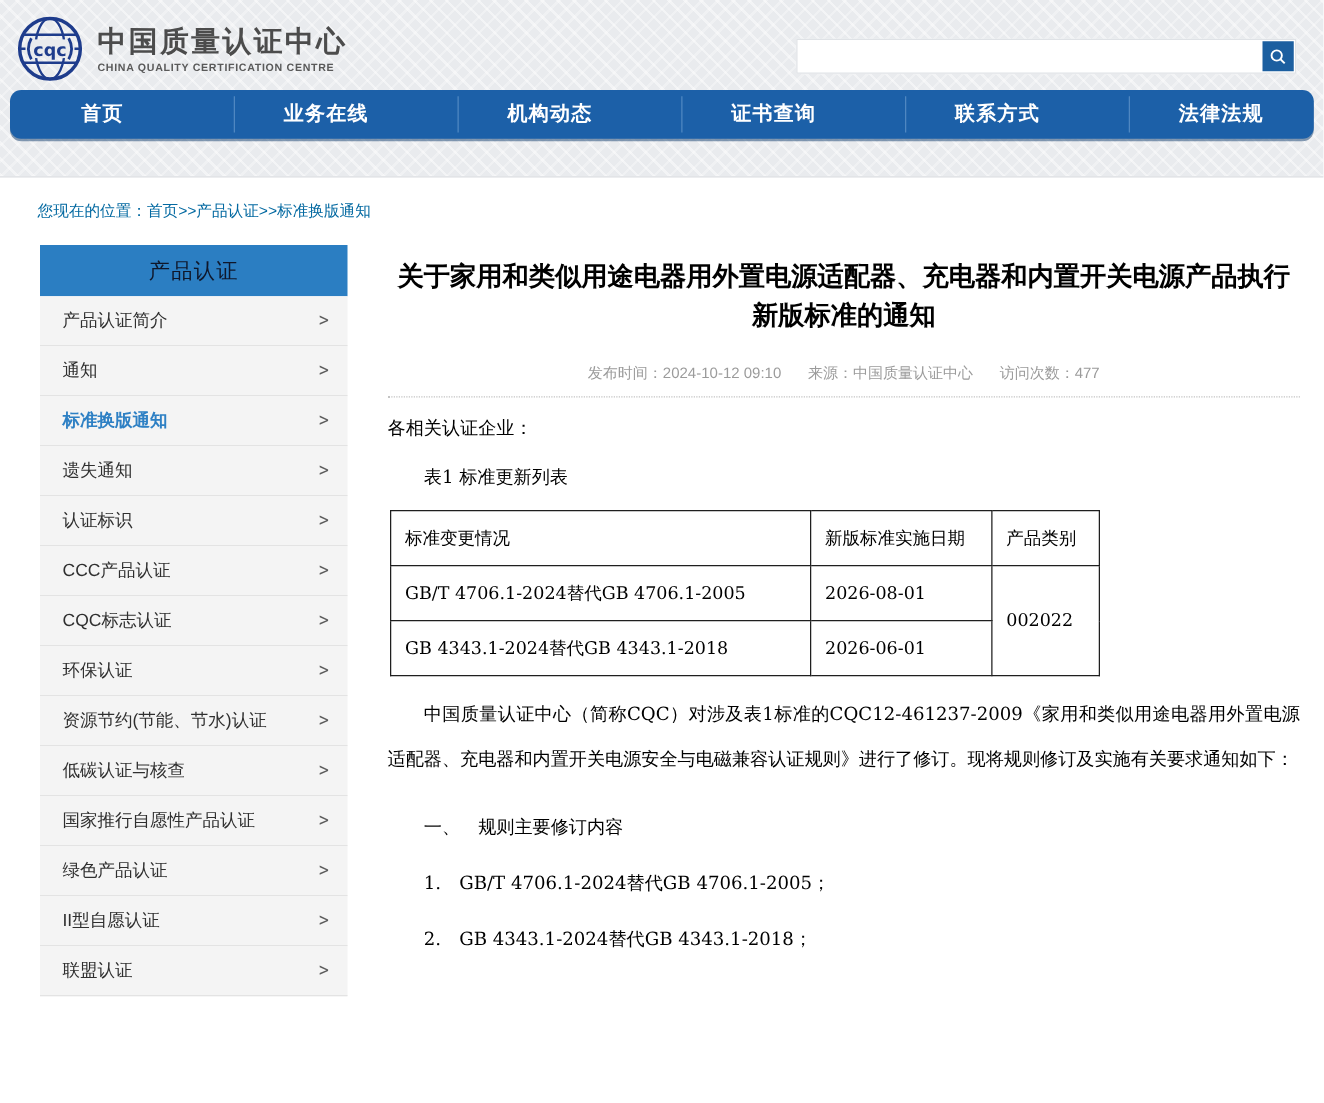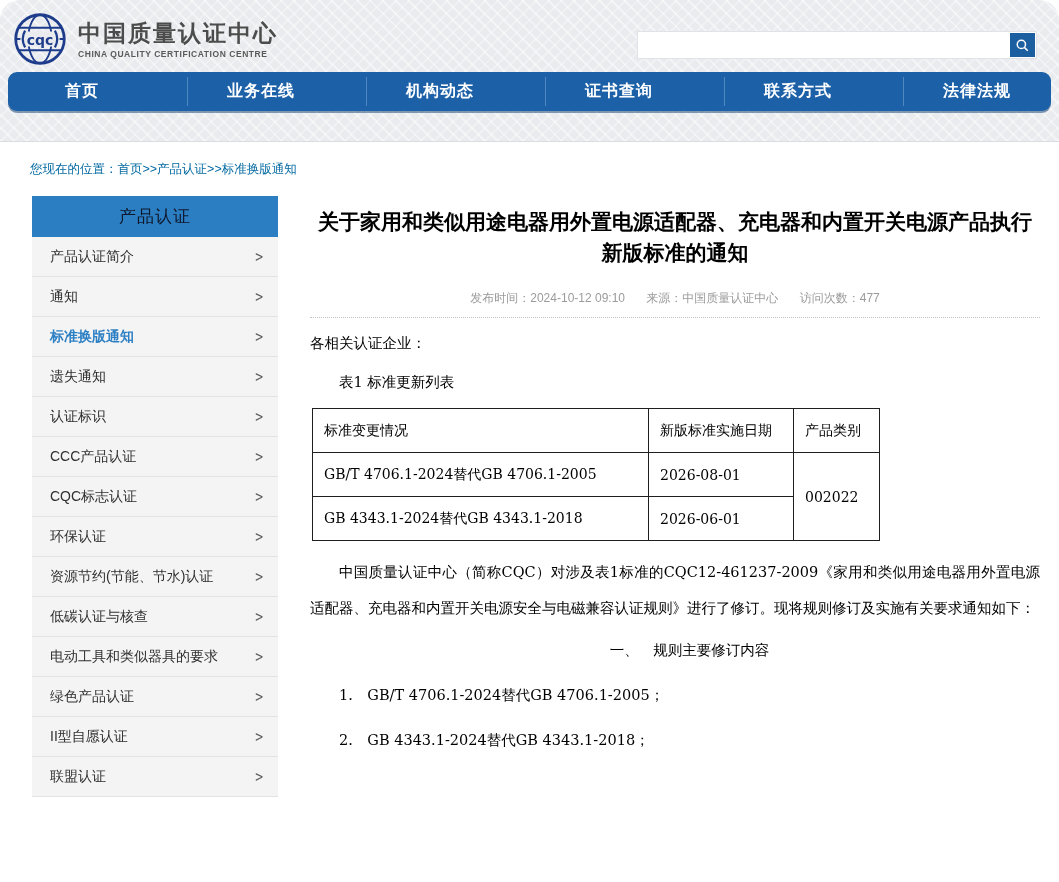--- a/index.html
+++ b/index.html
@@ -1,18 +1,18 @@
 <!DOCTYPE html>
 <html style="--nav-blue: #1c60a8; --nav-divider: #4f87c1; --sidebar-blue: #2b7ec2; --active-blue: #2e80c4; --search-blue: #1c5fa0; --logo-navy: #1e3c8c; --header-bg: #e9ebee; --item-bg: #f4f4f4; --meta-gray: #9b9b9b;"><head>
 <meta charset="utf-8">
 <style>
   * { box-sizing: border-box; margin: 0; padding: 0; }
   html,body { background:#fff; }
   body { font-family:"Liberation Sans", sans-serif; }
-  .page { position:relative; width:1059px; height:882px; background:#fff; overflow:hidden;border-radius:20px; }
+  .page { position:relative; width:1059px; height:882px; background:#fff; overflow:hidden; }
 
   
   .top-band {
     position:absolute; left:0; top:0; width:100%; height:141px;
     background-color:var(--header-bg,#e9ebee);
     background-image:
       repeating-linear-gradient(45deg, rgba(255,255,255,.45) 0 2px, transparent 2px 9px),
       repeating-linear-gradient(-45deg, rgba(255,255,255,.30) 0 2px, transparent 2px 9px);
   }
   .site-header { position:relative; height:78px; }
@@ -58,21 +58,21 @@
   .body { font-family:"DejaVu Serif", serif; font-size:14.5px; color:#000; }
   .salutation { margin-top:16px; line-height:18px; }
   .para { margin-top:20px; line-height:36px; text-align:justify; text-indent:2em; }
   .para.tight { margin-top:13px; }
   .caption { margin-top:20px; line-height:20px; text-indent:2em; }
   table.std { margin-top:16px; margin-left:2px; border-collapse:collapse; font-size:14px; table-layout:fixed; }
   table.std th, table.std td { border:1px solid #1f1f1f; text-align:left; font-weight:400; padding:0 11px; vertical-align:middle; }
   table.std th { height:44px; }
   table.std td { height:44px; }
   .col-change { width:336px; } .col-date { width:145px; } .col-cat { width:86px; }
-  .heading { margin-top:14px; text-indent:2em; line-height:20px;text-align:center; }
+  .heading { margin-top:26px; text-indent:2em; line-height:20px; }
   .list-item { margin-top:25px; text-indent:2em; line-height:20px; }
 </style>
 </head>
 <body>
 
 <div class="page">
 
   <div class="top-band">
     <header class="site-header">
       <div class="logo">
@@ -156,21 +156,21 @@
           </li>
         <li>
             <span class="side-label">资源节约(节能、节水)认证</span>
             <span class="chev">&gt;</span>
           </li>
         <li>
             <span class="side-label">低碳认证与核查</span>
             <span class="chev">&gt;</span>
           </li>
         <li>
-            <span class="side-label">电动工具和类似器具的要求</span>
+            <span class="side-label">国家推行自愿性产品认证</span>
             <span class="chev">&gt;</span>
           </li>
         <li>
             <span class="side-label">绿色产品认证</span>
             <span class="chev">&gt;</span>
           </li>
         <li>
             <span class="side-label">II型自愿认证</span>
             <span class="chev">&gt;</span>
           </li>

